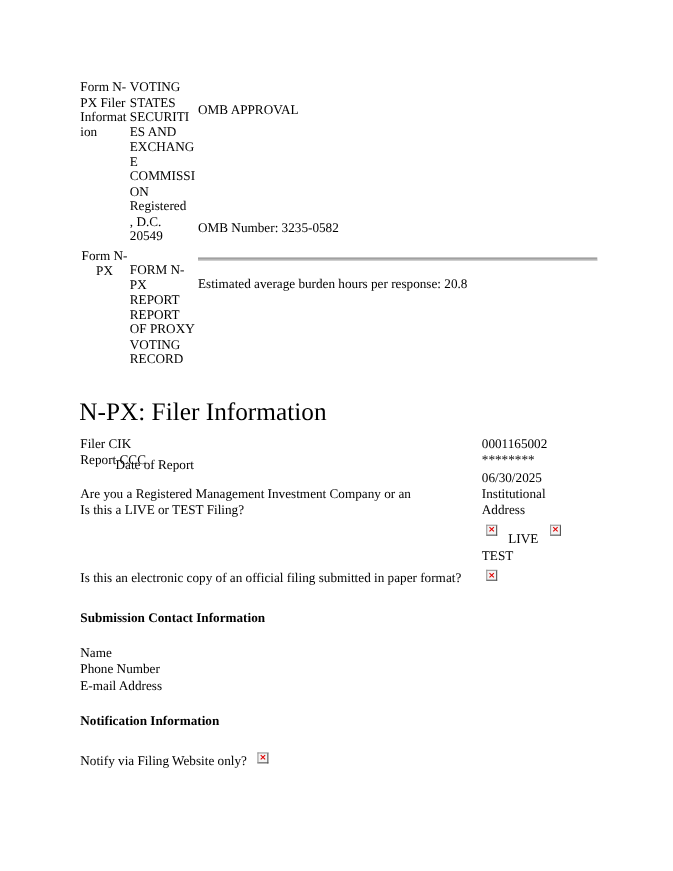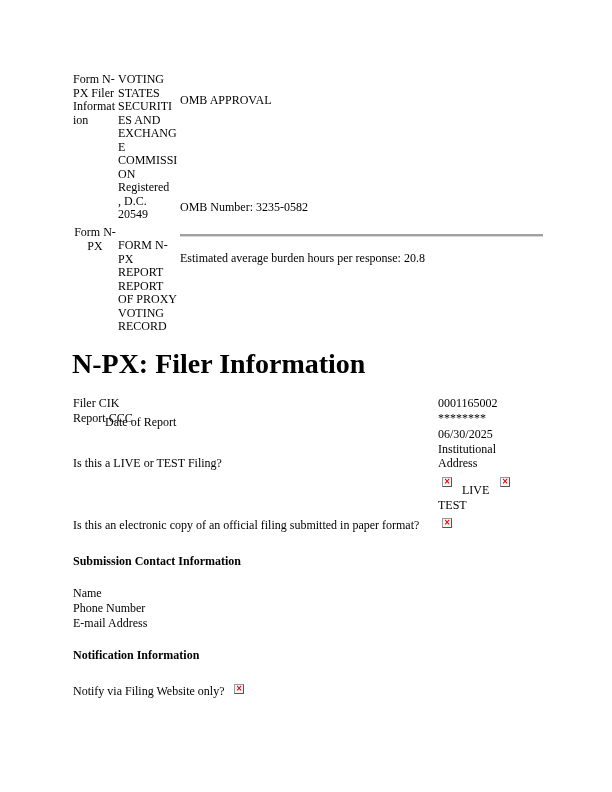--- a/index.html
+++ b/index.html
@@ -11,22 +11,22 @@
   .abs { position: absolute; }
   .col1 { left: 73px; top: 73px; width: 44px; }
   .col2 { left: 118px; top: 73px; width: 62px; }
   .col1b { left: 74px; top: 226px; width: 42px; text-align: center; }
   .col2b { left: 118px; top: 239px; width: 62px; }
   .omb-approval { left: 180px; top: 94px; }
   .omb-number { left: 180px; top: 201px; text-align: center; }
   .hr { left: 180px; top: 234px; width: 363px; height: 2px; background: #a0a0a0; border-bottom: 1px solid #d8d8d8; }
   .burden { left: 180px; top: 252px; }
   h1.title {
-    position: absolute; left: 72px; top: 350px; margin: 0;
-    font-size: 28px; font-weight: bold; line-height: 28px;
+    position: absolute; left: 72px; top: 361px; margin: 0;
+    font-size: 23px; font-weight: normal; line-height: 28px;
   }
   .row-label { left: 73px; }
   .row-value { left: 438px; }
   .xicon {
     position: absolute; width: 10px; height: 10px;
     border: 1px solid #999; border-right-color: #555; border-bottom-color: #555;
     background: #f4f4f4; box-sizing: border-box;
     font-family: "DejaVu Sans", sans-serif; font-size: 8px; line-height: 8px;
     color: #e00000; text-align: center; font-weight: bold;
   }
@@ -82,20 +82,21 @@
 <div class="abs row-label" style="top:397px;">Filer CIK</div>
 <div class="abs row-value" style="top:397px;">0001165002</div>
 
 <div class="abs row-label" style="top:412px;">Report CCC</div>
 <div class="abs row-value" style="top:412px;">********</div>
 
 <div class="abs row-label" style="top:416px;margin-left:32px;">Date of Report</div>
 <div class="abs row-value" style="top:428px;">06/30/2025</div>
 
 <div class="abs row-label" style="top:443px;">
+  <div>Are you a Registered Management Investment Company or an</div>
 </div>
 <div class="abs row-value" style="top:443px;">
   <div>Institutional</div>
   <div>Address</div>
 </div>
 
 <div class="abs row-label" style="top:457px;">Is this a LIVE or TEST Filing?</div>
 <div class="xicon" style="left:442px; top:477px;">×</div>
 <div class="abs" style="left:462px; top:484px;">LIVE</div>
 <div class="xicon" style="left:500px; top:477px;">×</div>

